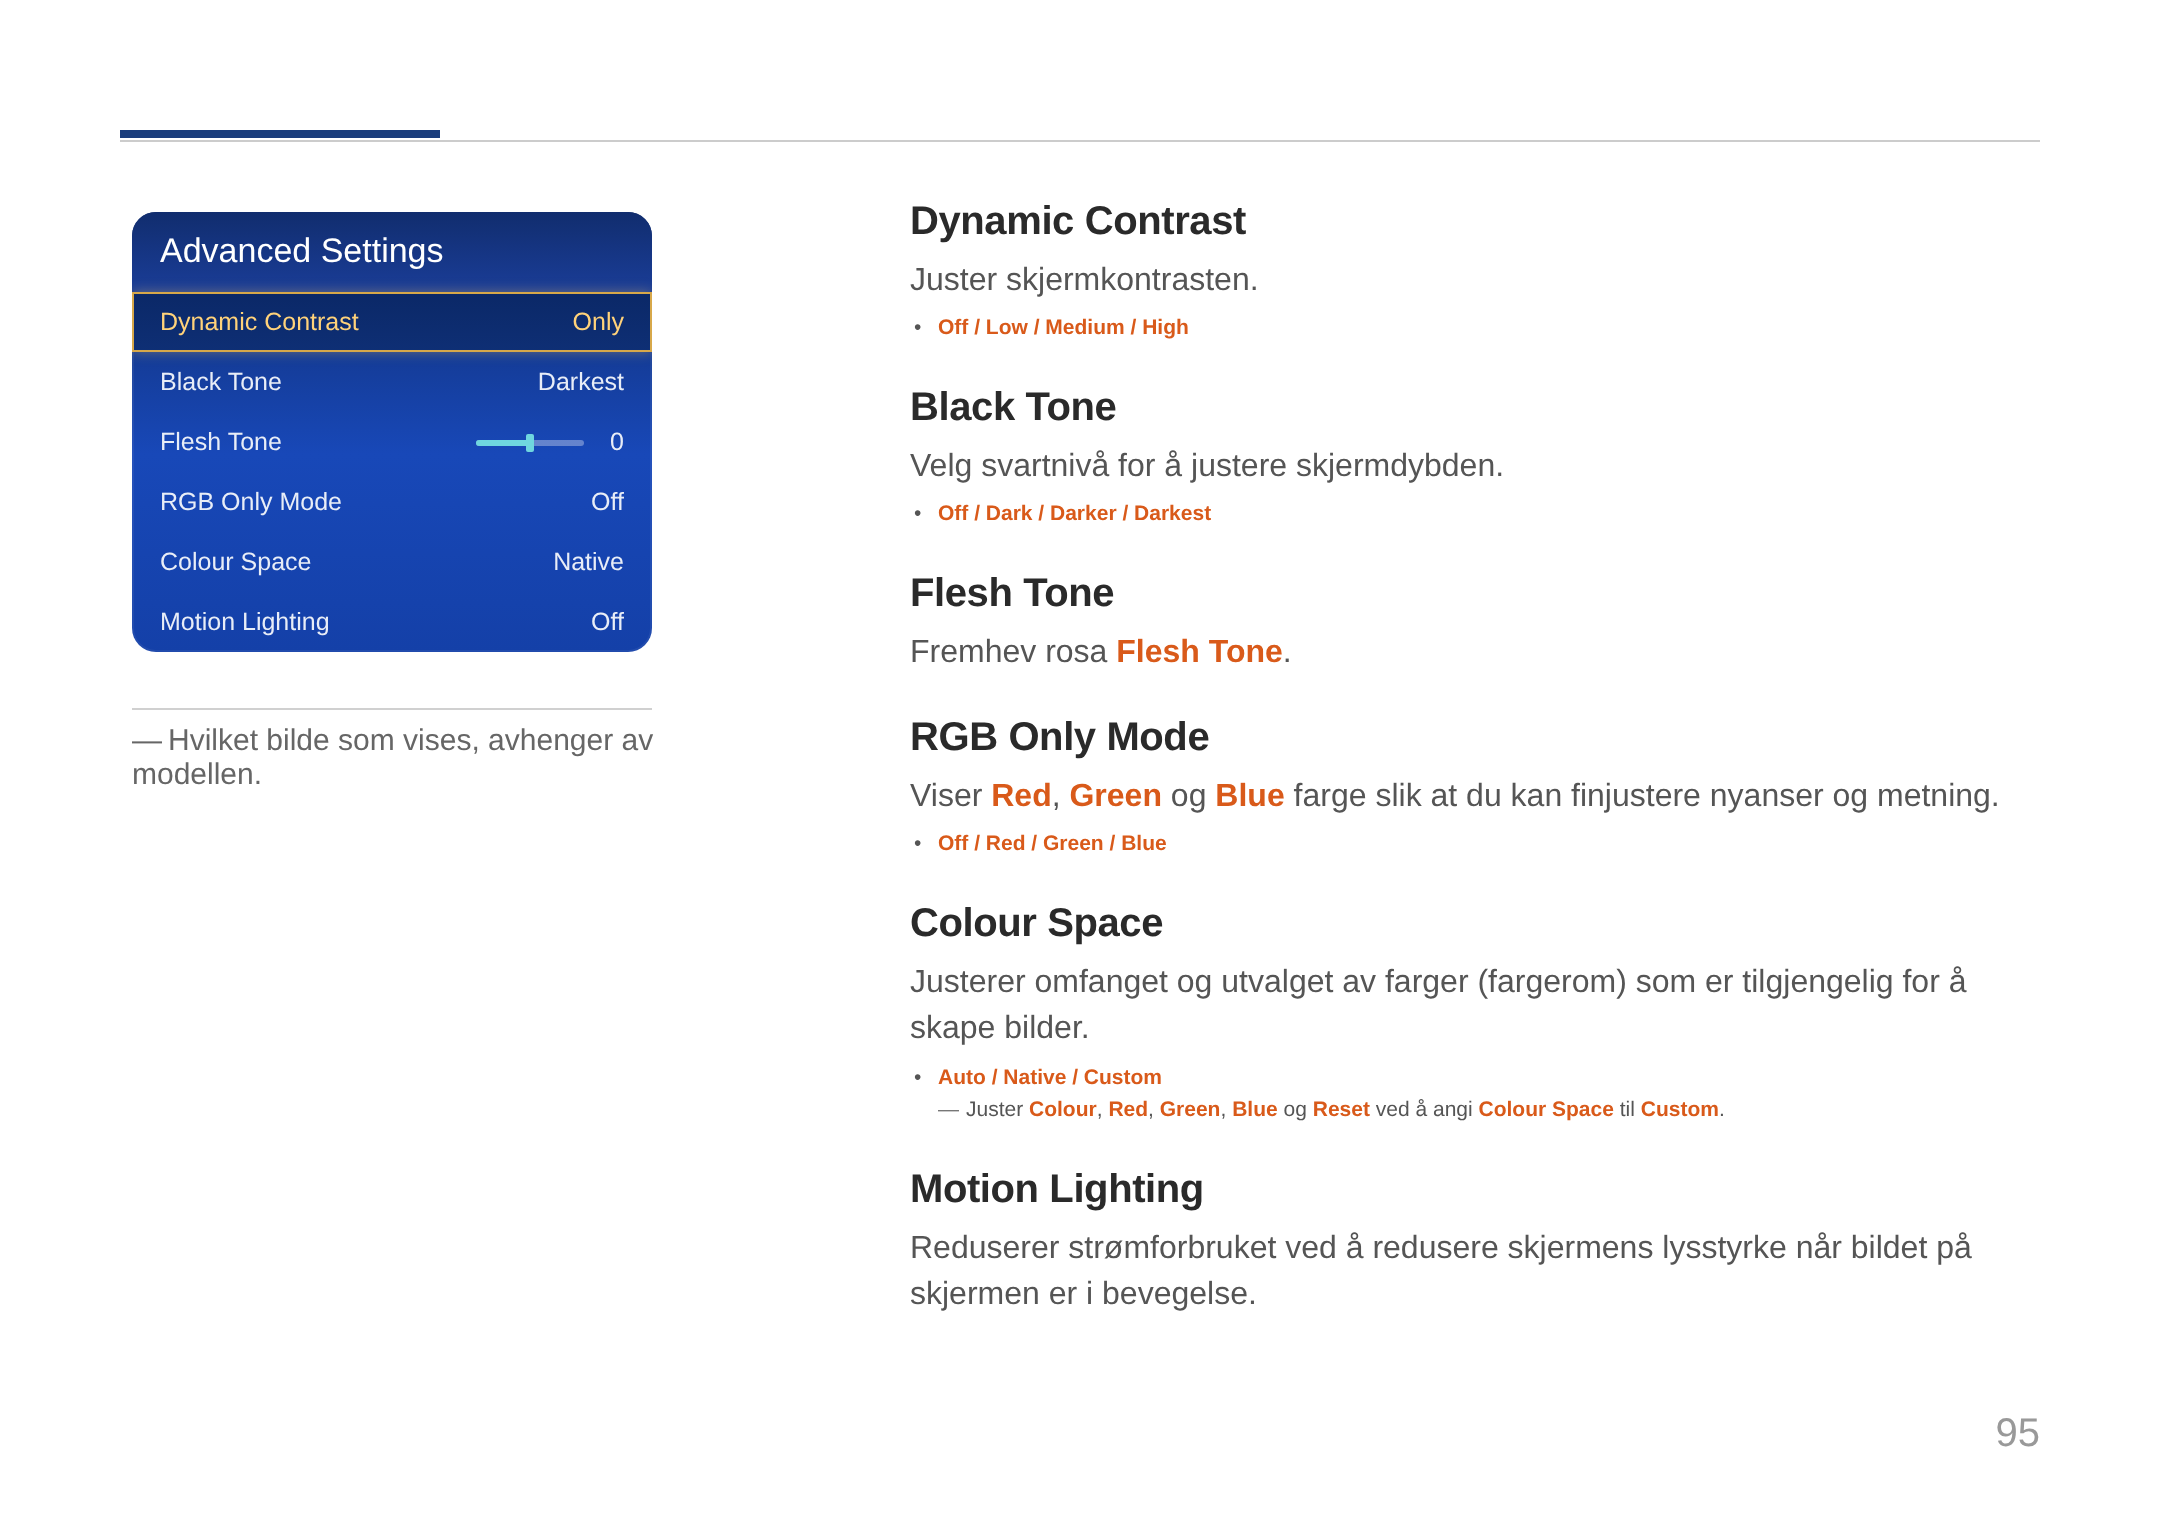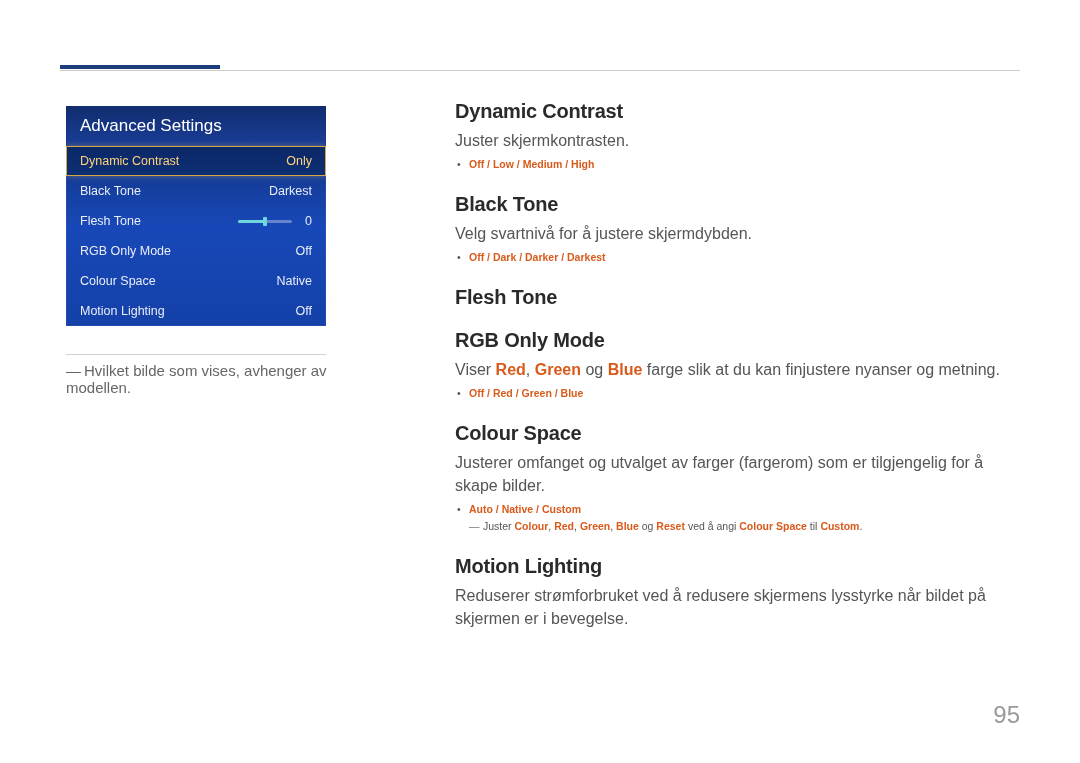--- a/index.html
+++ b/index.html
@@ -34,21 +34,21 @@
     height: 4px;
     background: #1a3d7c;
   }
 
   
   .menu {
     position: absolute;
     left: 66px;
     top: 106px;
     width: 260px;
-    border-radius: 0;
+    border-radius: 12px;
     background: linear-gradient(180deg, #0f2a68 0%, #1848b8 55%, #1440a8 100%);
     color: #fff;
     box-shadow: inset 0 0 0 1px rgba(255,255,255,0.06);
     overflow: hidden;
     font-size: 12.5px;
   }
   .menu-title {
     padding: 10px 14px 10px 14px;
     font-size: 17px;
     font-weight: 400;
@@ -153,21 +153,21 @@
     line-height: 1.6;
   }
   .subnote .em-dash {
     position:absolute; left:14px; top:0; color:#777; font-weight:300;
   }
 
   .page-num {
     position: absolute;
     right: 60px;
     bottom: 34px;
-    font-size: 24px;
+    font-size: 20px;
     color: #999;
     font-weight: 300;
   }
 </style>
 </head>
 <body>
 
 <div class="page">
   <div class="top-bar"></div>
   <div class="top-bar-seg"></div>
@@ -226,20 +226,23 @@
     </div>
 
     <div class="sec">
       <h2 class="sec-title">Black Tone</h2>
       <div class="desc">Velg svartnivå for å justere skjermdybden.</div>
       <div class="bullet"><span class="accent">Off / Dark / Darker / Darkest</span></div>
     </div>
 
     <div class="sec">
       <h2 class="sec-title">Flesh Tone</h2>
+      <div class="desc">
+        <span>Fremhev rosa </span><span class="accent">Flesh Tone</span><span>.</span>
+      </div>
     </div>
 
     <div class="sec">
       <h2 class="sec-title">RGB Only Mode</h2>
       <div class="desc">
         <span>Viser </span><span class="accent">Red</span><span>, </span><span class="accent">Green</span><span> og </span><span class="accent">Blue</span><span> farge slik at du kan finjustere nyanser og metning.</span>
       </div>
       <div class="bullet"><span class="accent">Off / Red / Green / Blue</span></div>
     </div>
 

